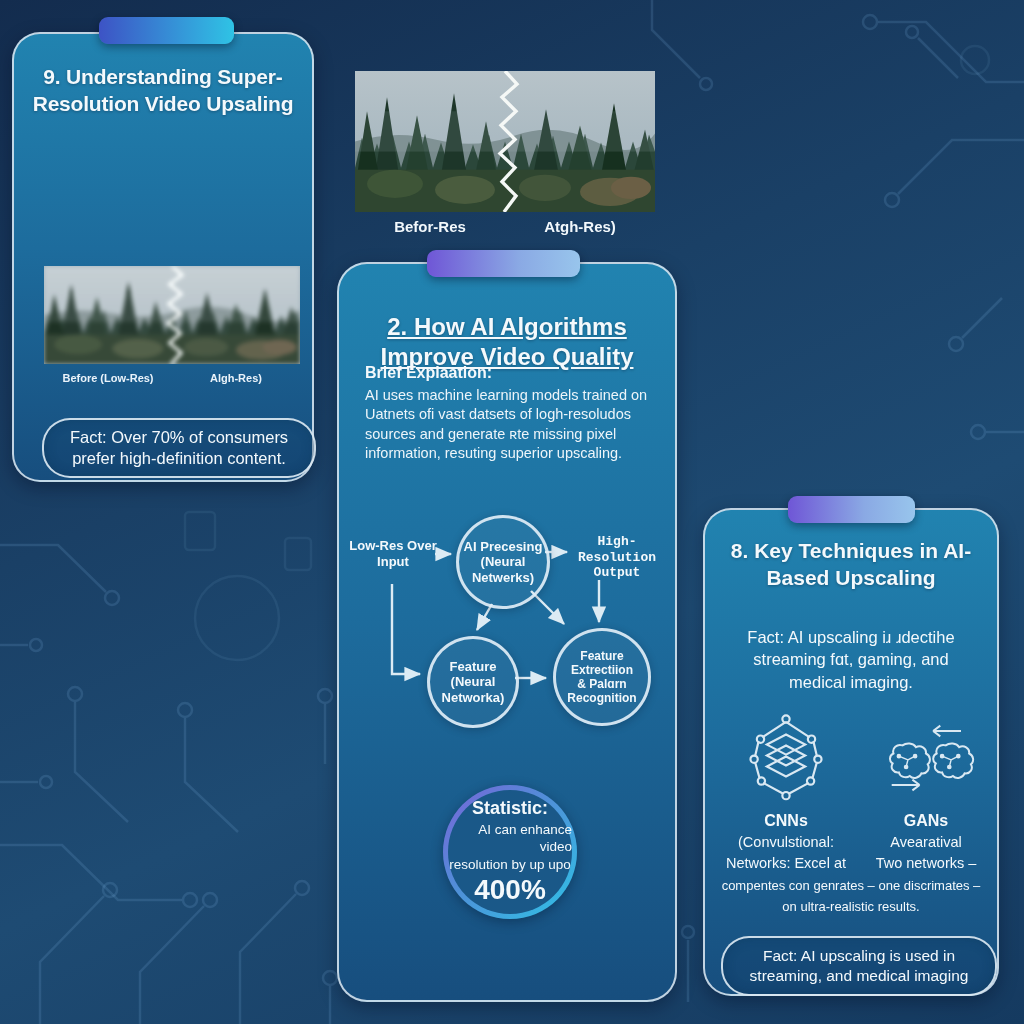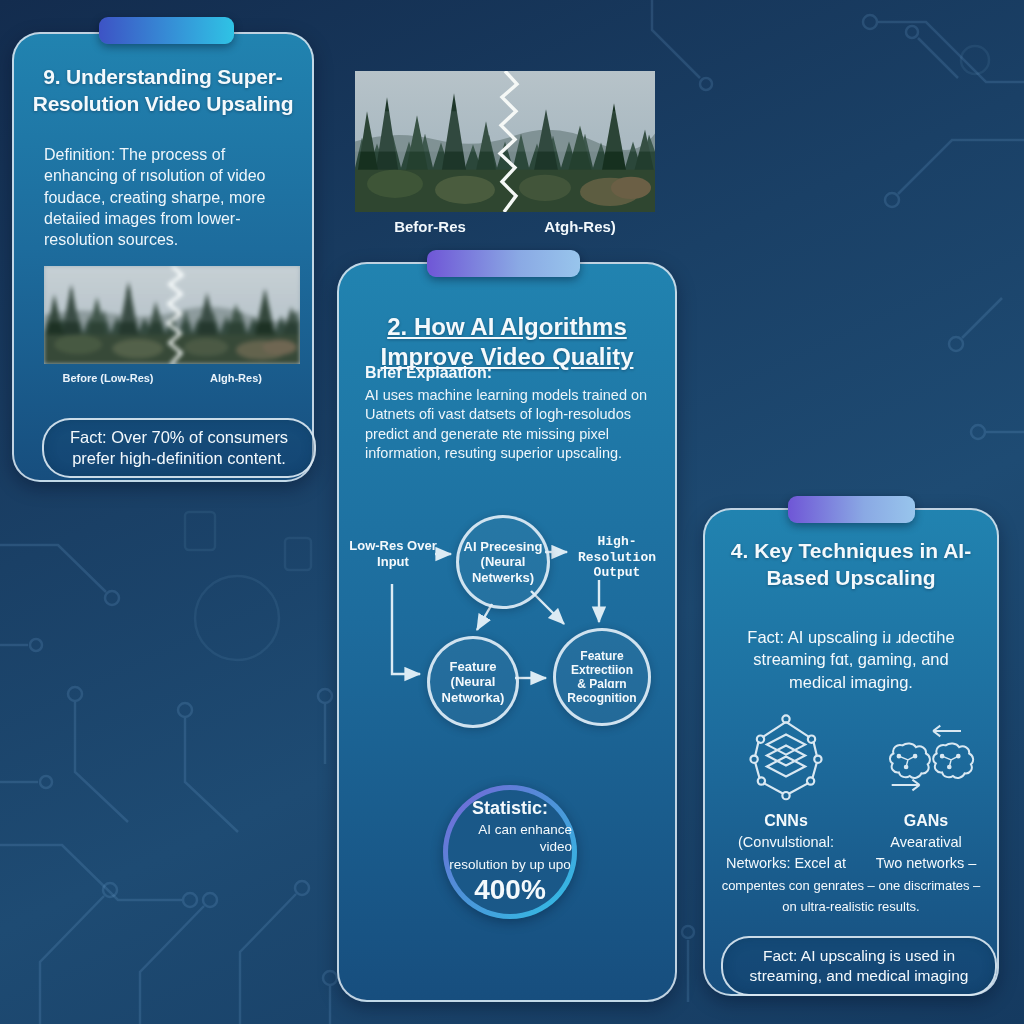--- a/index.html
+++ b/index.html
@@ -160,40 +160,39 @@
       </svg>
   </div>
   <div class="img-labels top-labels">
     <span>Befor-Res</span>
     <span>Atgh-Res)</span>
   </div>
 
   <section class="card card1">
     <div class="pill pill-blue"></div>
     <h2>9. Understanding Super-Resolution Video Upsaling</h2>
-    <p class="def">Definition: The process of enhancing of rısolution of video foudace, creating sharpe, more detaiied images from lower-resolution sources.</p>
     <div class="img-frame blurry">
       <svg width="256" height="98" viewBox="0 0 300 140" preserveAspectRatio="none">
           <use href="#forest"></use>
         </svg>
     </div>
     <div class="img-labels">
       <span>Before (Low-Res)</span>
       <span>Algh-Res)</span>
     </div>
     <div class="fact-box">
       <span>Fact: Over 70% of consumers prefer high-definition content.</span>
     </div>
   </section>
 
   <section class="card card2">
     <div class="pill pill-violet"></div>
     <h2>2. How AI Algorithms Improve Video Quality</h2>
     <p class="brief">Brief Explaation:</p>
-    <p class="expl">AI uses machine learning models trained on Uatnets ofi vast datsets of logh-resoludos predict and generate ʀte missing pixel information, resuting superior upscaling.</p>
+    <p class="expl">AI uses machine learning models trained on Uatnets ofi vast datsets of logh-resoludos sources and generate ʀte missing pixel information, resuting superior upscaling.</p>
 
     <div class="flow">
       <svg width="336" height="258" viewBox="0 0 336 258">
         <defs>
           <marker id="ah" markerWidth="9" markerHeight="8" refX="6.5" refY="3" orient="auto">
             <path d="M0,0 L7,3 L0,6 Z" fill="#dcebf4"></path>
           </marker>
         </defs>
         <g fill="none" stroke="#dcebf4" stroke-width="2.4" marker-end="url(#ah)">
           <path d="M96 52 H112"></path>
@@ -236,21 +235,21 @@
         <div class="stat-label">Statistic:</div>
         <div class="stat-line">AI can enhance video</div>
         <div class="stat-line">resolution by up upo</div>
         <div class="stat-value">400%</div>
       </div>
     </div>
   </section>
 
   <section class="card card3">
     <div class="pill pill-violet"></div>
-    <h2>4. Key Techniques in AI-Based Upscaling</h2>
+    <h2>8. Key Techniques in AI-Based Upscaling</h2>
     <p class="fact-top pre">Fact: AI upscaling iɹ ɹdectihe
 streaming fɑt, gaming, and
 medical imaging.</p>
 
     <svg class="tech-icon" style="left:40px;top:200px;" width="82" height="92" viewBox="0 0 90 95">
       <g fill="none" stroke="#d9e8f2" stroke-width="2.4">
         <path d="M45 10 L19 27 M45 10 L71 27 M15 31 L11 48 M75 31 L79 48 M11 54 L16 72 M79 54 L74 72 M20 77 L42 89 M70 77 L48 89"></path>
         <circle cx="45" cy="7" r="4"></circle>
           <circle cx="17" cy="29" r="4"></circle>
           <circle cx="73" cy="29" r="4"></circle>

